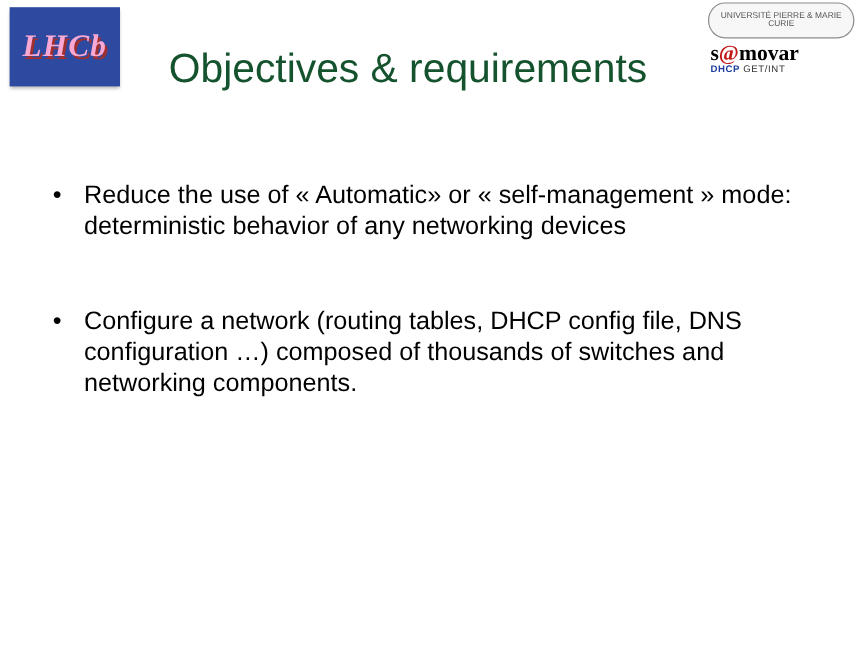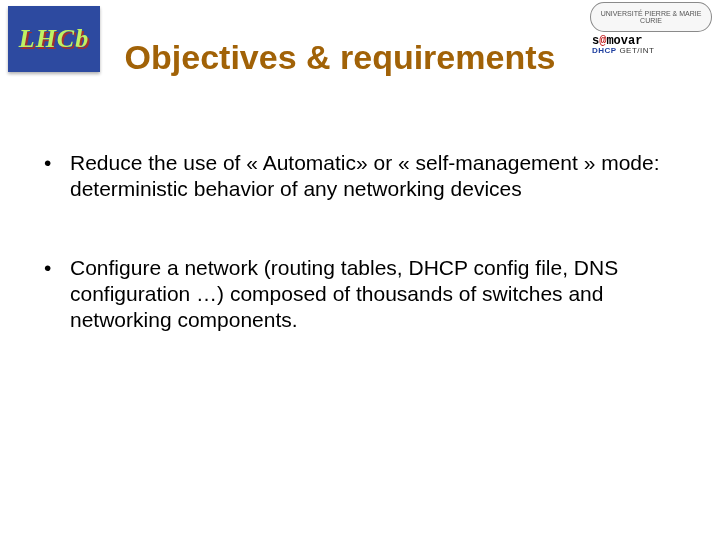--- a/index.html
+++ b/index.html
@@ -28,21 +28,21 @@
     display: flex;
     align-items: center;
     justify-content: center;
     box-shadow: 0 2px 3px rgba(0,0,0,0.3);
   }
   .logo-left .txt {
     font-family: "Times New Roman", serif;
     font-style: italic;
     font-weight: bold;
     font-size: 26px;
-    color: #bef264;
+    color: #f9a8d4;
     text-shadow: 2px 2px 0 #a03030;
     letter-spacing: 1px;
   }
   .logo-right-top {
     position: absolute;
     top: 2px;
     right: 8px;
     width: 120px;
     height: 28px;
     border: 1px solid #8a8a8a;
@@ -57,23 +57,23 @@
     background: #f7f7f7;
   }
   .logo-right-bottom {
     position: absolute;
     top: 34px;
     right: 8px;
     width: 120px;
     text-align: left;
   }
   .logo-right-bottom .brand {
-    font-family: Liberation Mono, monospace;
+    font-family: Liberation Serif, serif;
     font-weight: bold;
-    font-size: 12px;
+    font-size: 18px;
     color: #000;
   }
   .logo-right-bottom .brand .at {
     color: #c01818;
     font-weight: bold;
   }
   .logo-right-bottom .sub {
     font-size: 8px;
     color: #333;
     letter-spacing: 0.5px;
@@ -83,22 +83,22 @@
     color: #2040a0;
     font-weight: bold;
   }
   .title {
     position: absolute;
     top: 38px;
     left: 0;
     width: 680px;
     text-align: center;
     font-size: 34px;
-    font-weight: bold;
-    color: #a16207;
+    font-weight: normal;
+    color: #14532d;
   }
   .content {
     position: absolute;
     top: 150px;
     left: 36px;
     right: 36px;
   }
   ul.bullets {
     list-style: none;
     padding: 0;

